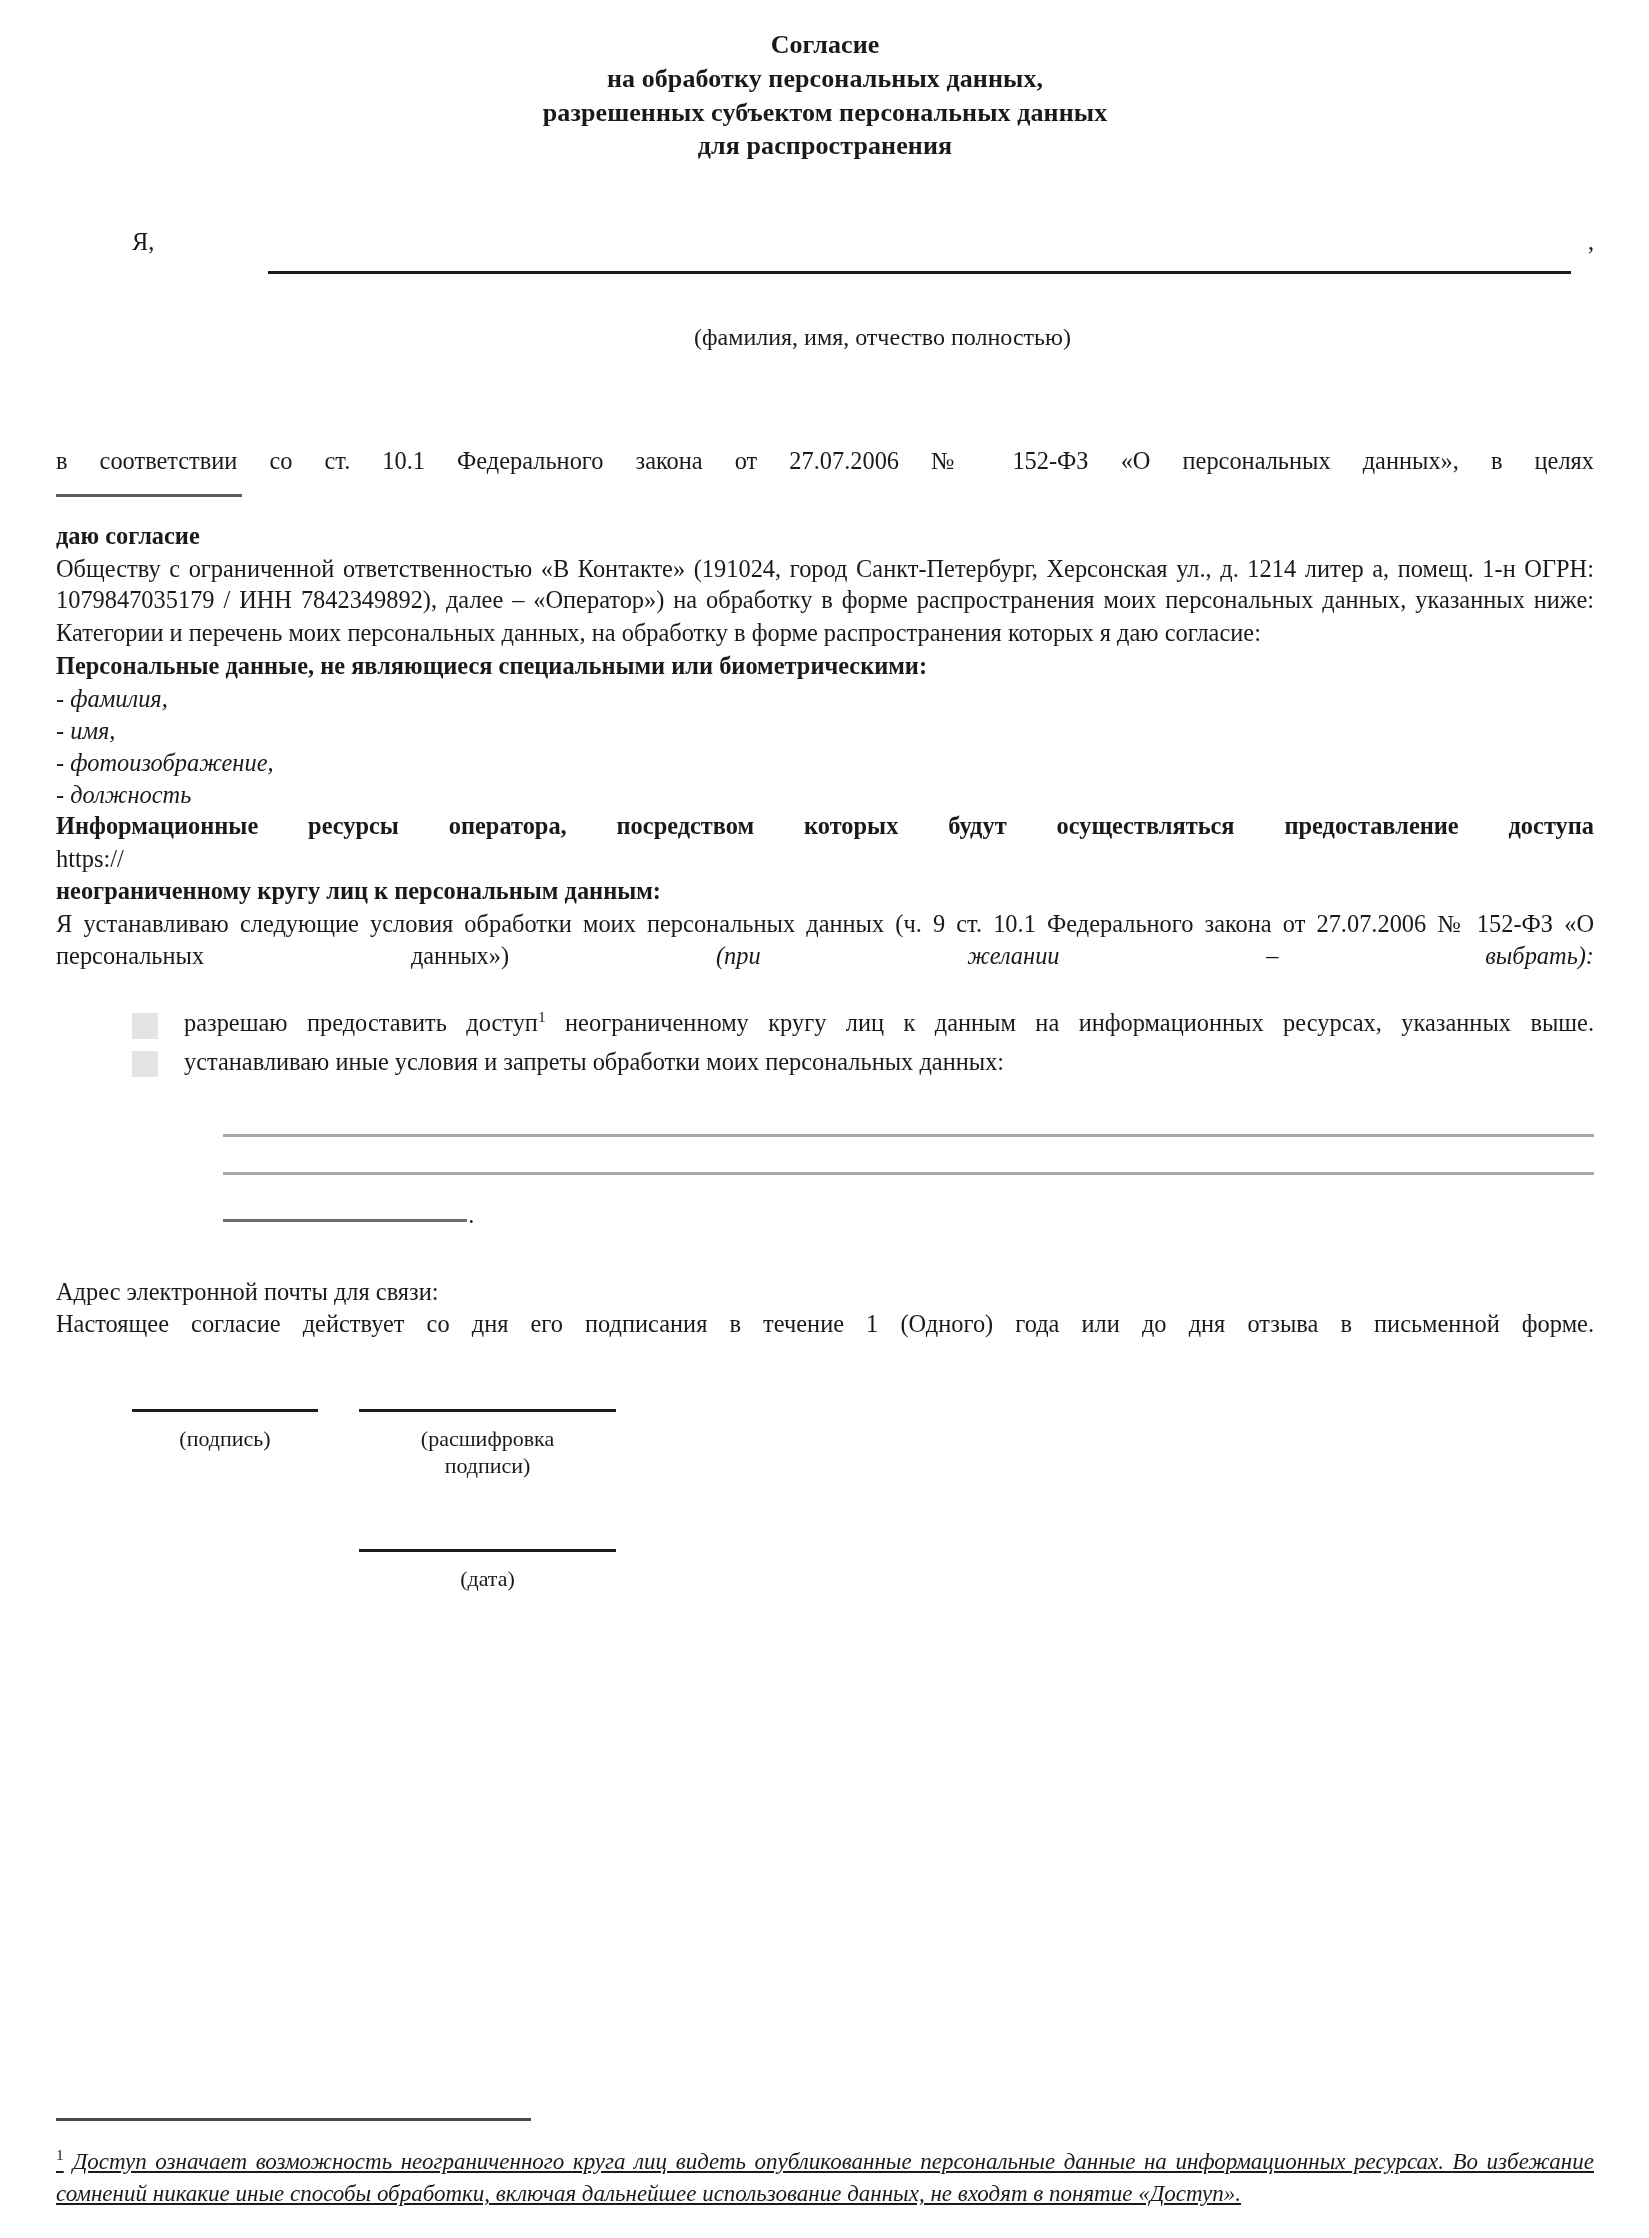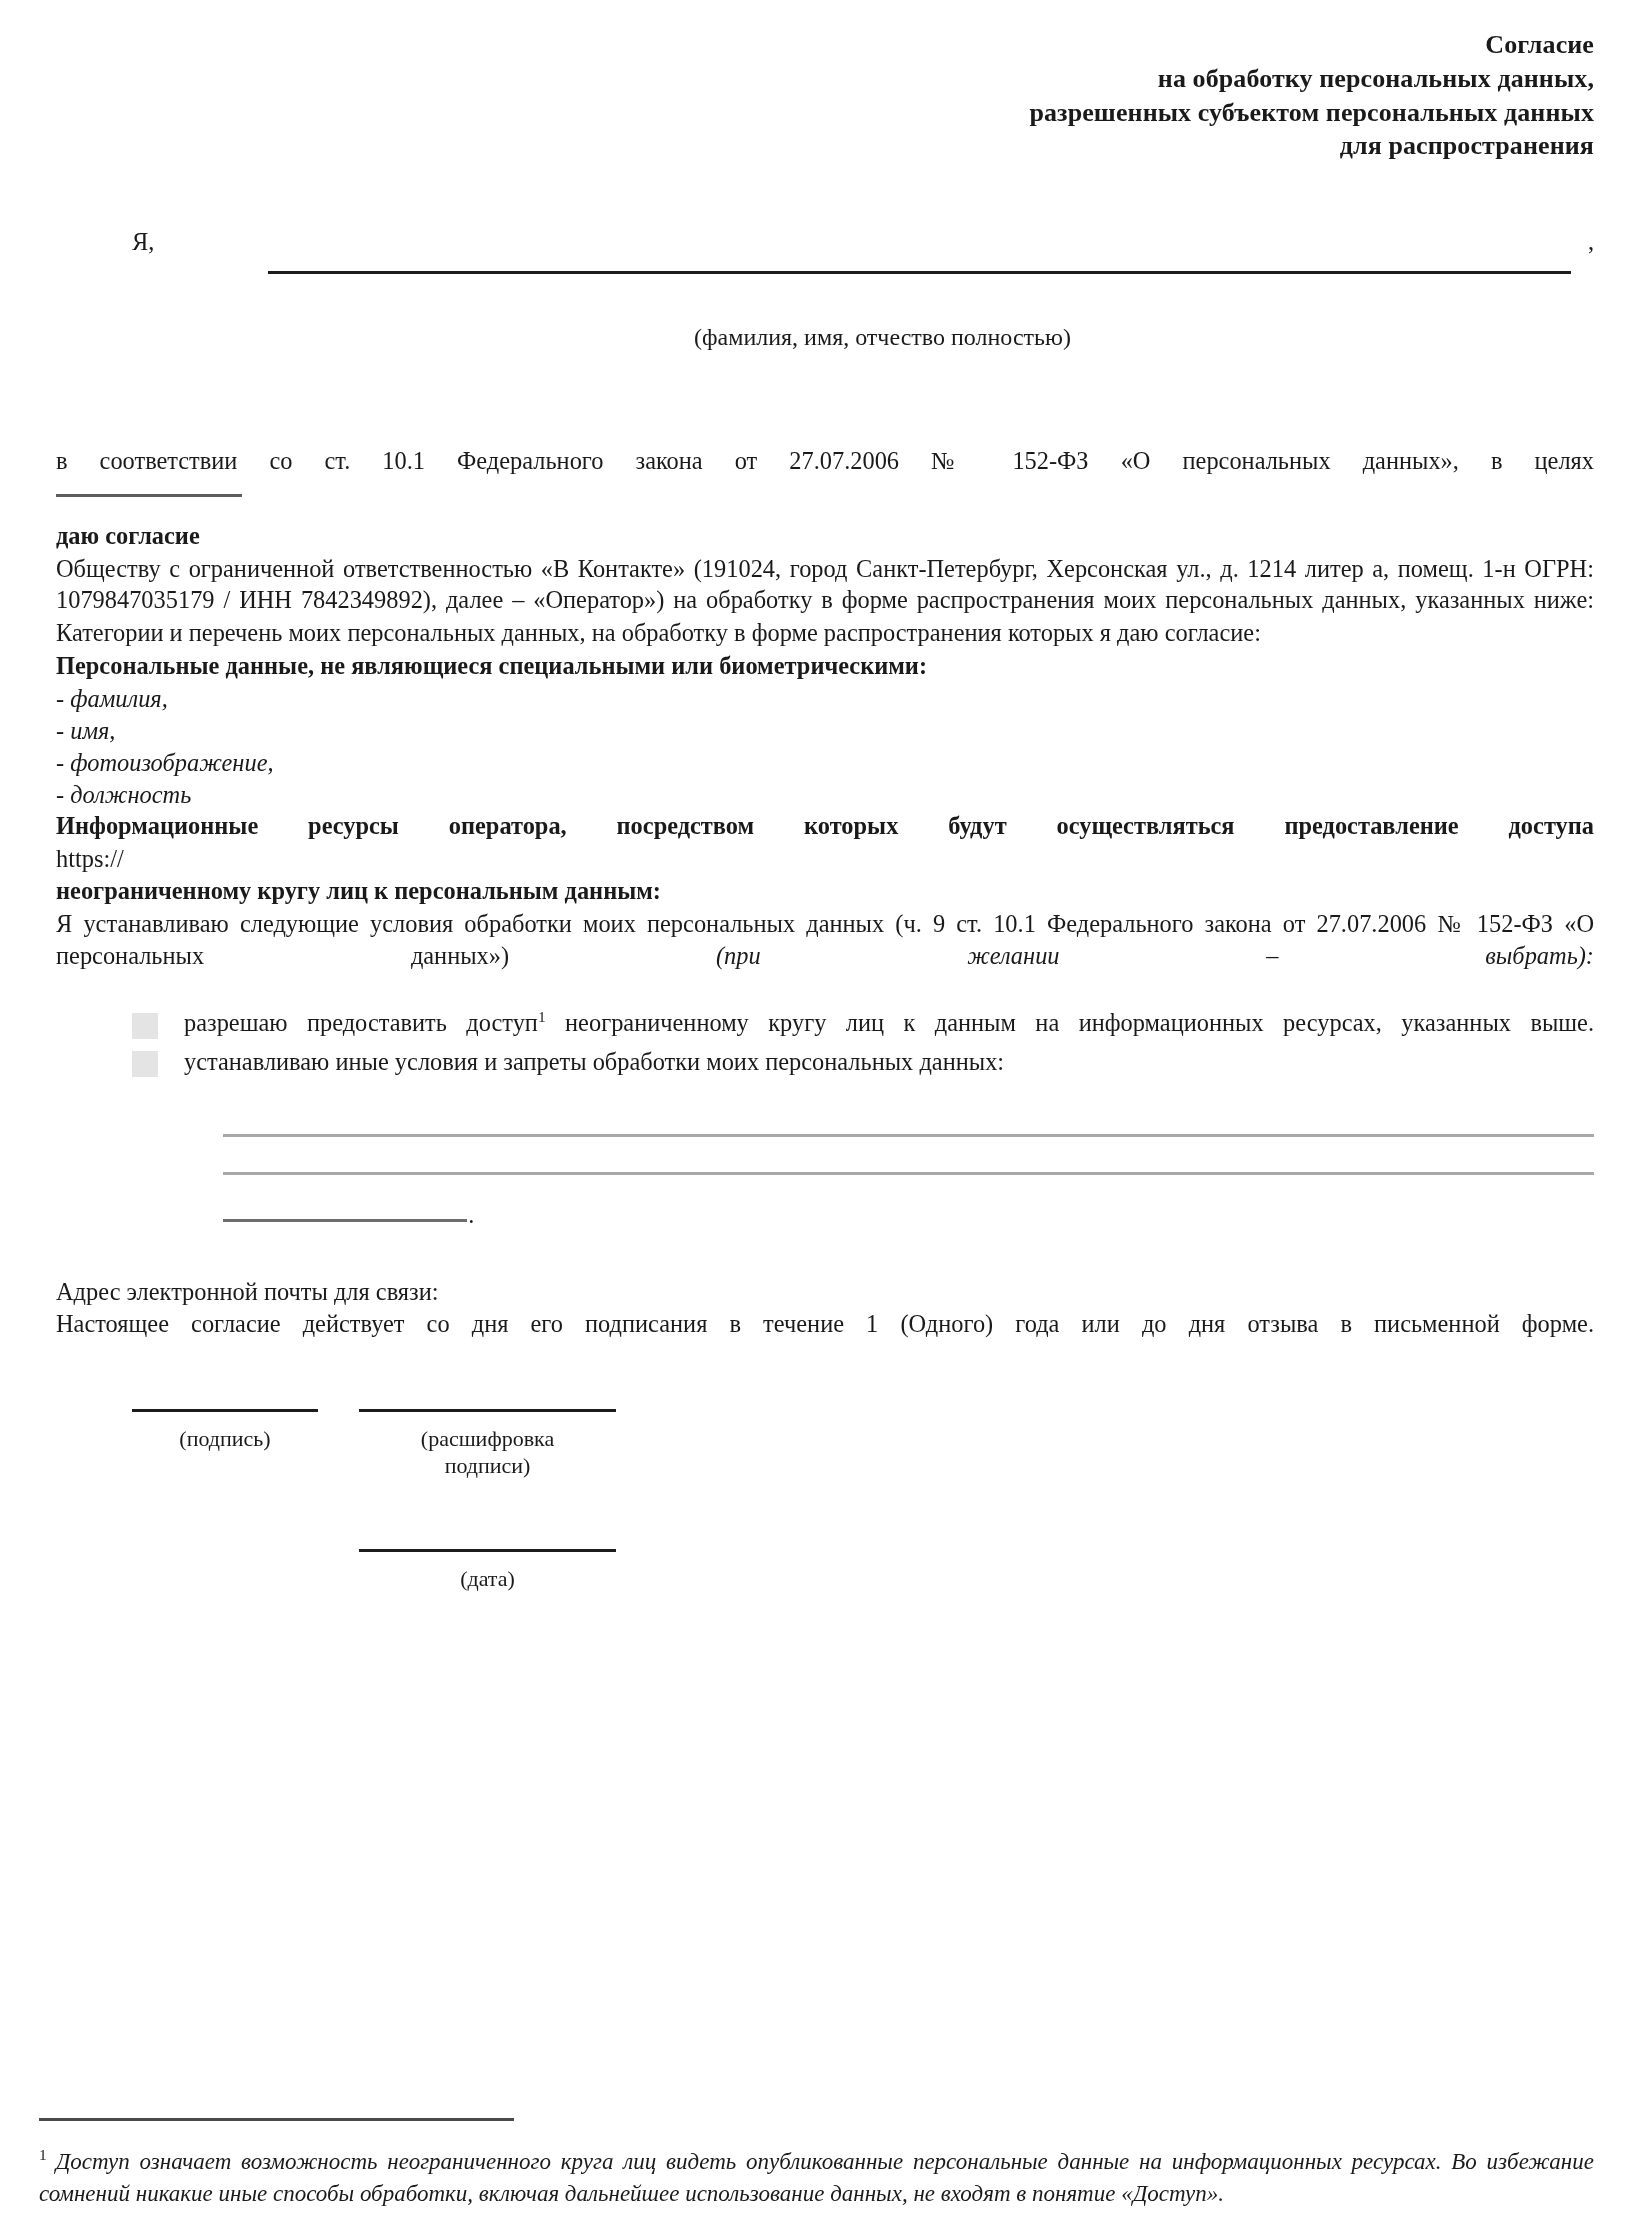--- a/index.html
+++ b/index.html
@@ -28,21 +28,21 @@
 
   
   .title-block {
     padding-top: 28px;
     text-align: center;
     font-weight: bold;
     font-size: 26px;
     line-height: 1.30;
     letter-spacing: 0.1px;
   }
-  .title-block .t-line { display: block; text-align: right; }
+  .title-block .t-line { display: block; }
 
   
   .ya-row {
     position: relative;
     margin-top: 67px;
     height: 62px;
   }
   .ya-label {
     position: absolute;
     left: 76px;
@@ -212,23 +212,24 @@
     display: flex;
   }
   .date-spacer { width: 227px; }
   .cell-data { width: 257px; text-align: center; }
   .cell-data .sig-rule { width: 257px; border-bottom: 3.8px solid #1c1c1c; }
   .cell-data .sig-cap { margin-top: 13px; font-size: 22px; line-height: 1.25; }
 
   
   .footnote {
     position: absolute;
-    left: 39px;
+    left: 56px;
     right: 56px;
     bottom: 28px;
+    text-decoration: underline;
   }
   .footnote-rule {
     width: 475px;
     border-bottom: 3.2px solid #4a4a4a;
     margin-bottom: 24.4px;
   }
   .footnote-text {
     font-size: 23px;
     font-style: italic;
     line-height: 1.42;

